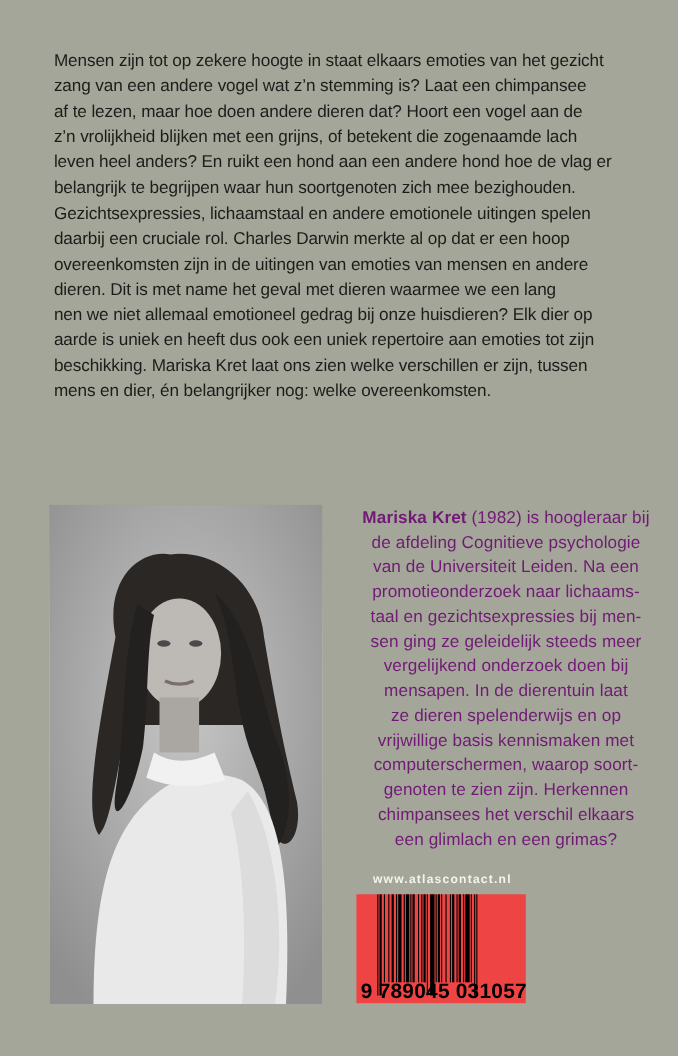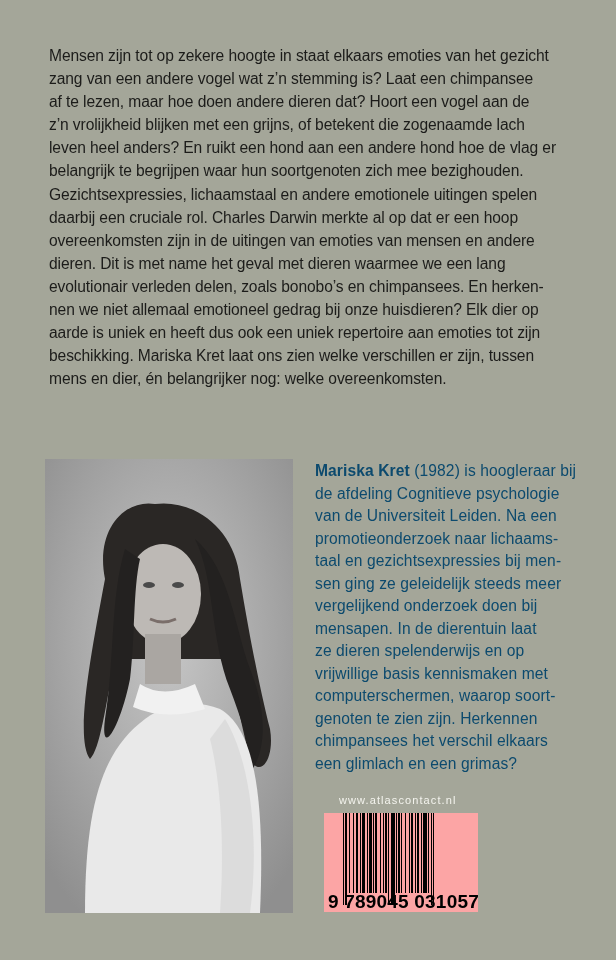--- a/index.html
+++ b/index.html
@@ -1,44 +1,43 @@
 <!DOCTYPE html>
 <html><head>
 <meta charset="utf-8">
 <style>
   html, body { margin:0; padding:0; }
   body { width:616px; height:960px; background:#a4a699; position:relative; overflow:hidden; font-family:"Liberation Sans", sans-serif; }
   .blurb { position:absolute; left:49px; top:44px; width:550px; font-size:15.6px; line-height:23.1px; color:#1c1c1a; letter-spacing:-0.1px; }
   .blurb span { display:block; white-space:nowrap; }
   .photo { position:absolute; left:45px; top:459px; width:248px; height:454px; background:linear-gradient(180deg,#8e8e8e 0%, #b7b7b7 25%, #c3c3c3 55%, #a5a5a5 100%); overflow:hidden; }
   .photo svg { position:absolute; left:0; top:0; }
-  .bio { position:absolute; left:315px; top:460px; width:290px; font-size:15.6px; line-height:22.5px; color:#0c4a6e; letter-spacing:0.1px; }
+  .bio { position:absolute; left:315px; top:460px; width:290px; font-size:15.6px; line-height:22.5px; color:#701a75; letter-spacing:0.1px;text-align:center; }
   .bio span { display:block; white-space:nowrap; }
   .bio b { font-weight:bold; }
-  .url { position:absolute; left:339px; top:794px; font-size:11px; font-weight:normal; letter-spacing:1.1px; color:#f4f4ee; }
-  .barcode { position:absolute; left:324px; top:813px; width:154px; height:99px; background:#fca5a5; }
+  .url { position:absolute; left:339px; top:794px; font-size:11px; font-weight:bold; letter-spacing:1.1px; color:#f4f4ee; }
+  .barcode { position:absolute; left:324px; top:813px; width:154px; height:99px; background:#ef4444; }
   .bars { position:absolute; left:19px; top:0; width:124px; height:80px; }
   .bar { position:absolute; top:0; background:#000; }
   .isbn { position:absolute; left:4px; top:78px; font-family:"Liberation Sans", sans-serif; font-size:19px; font-weight:bold; color:#000; letter-spacing:0.2px; white-space:nowrap; }
 </style>
 </head>
 <body>
 
 <div class="blurb">
   <span>Mensen zijn tot op zekere hoogte in staat elkaars emoties van het gezicht</span>
   <span>zang van een andere vogel wat z’n stemming is? Laat een chimpansee</span>
   <span>af te lezen, maar hoe doen andere dieren dat? Hoort een vogel aan de</span>
   <span>z’n vrolijkheid blijken met een grijns, of betekent die zogenaamde lach</span>
   <span>leven heel anders? En ruikt een hond aan een andere hond hoe de vlag er</span>
   <span>belangrijk te begrijpen waar hun soortgenoten zich mee bezighouden.</span>
   <span>Gezichtsexpressies, lichaamstaal en andere emotionele uitingen spelen</span>
   <span>daarbij een cruciale rol. Charles Darwin merkte al op dat er een hoop</span>
   <span>overeenkomsten zijn in de uitingen van emoties van mensen en andere</span>
   <span>dieren. Dit is met name het geval met dieren waarmee we een lang</span>
-  <span>evolutionair verleden delen, zoals bonobo’s en chimpansees. En herken-</span>
   <span>nen we niet allemaal emotioneel gedrag bij onze huisdieren? Elk dier op</span>
   <span>aarde is uniek en heeft dus ook een uniek repertoire aan emoties tot zijn</span>
   <span>beschikking. Mariska Kret laat ons zien welke verschillen er zijn, tussen</span>
   <span>mens en dier, én belangrijker nog: welke overeenkomsten.</span>
 </div>
 
 <div class="photo" title="Black-and-white portrait of Mariska Kret">
   <svg width="248" height="454" viewBox="0 0 248 454">
     <defs>
       <radialGradient id="bg" cx="50%" cy="40%" r="70%">

